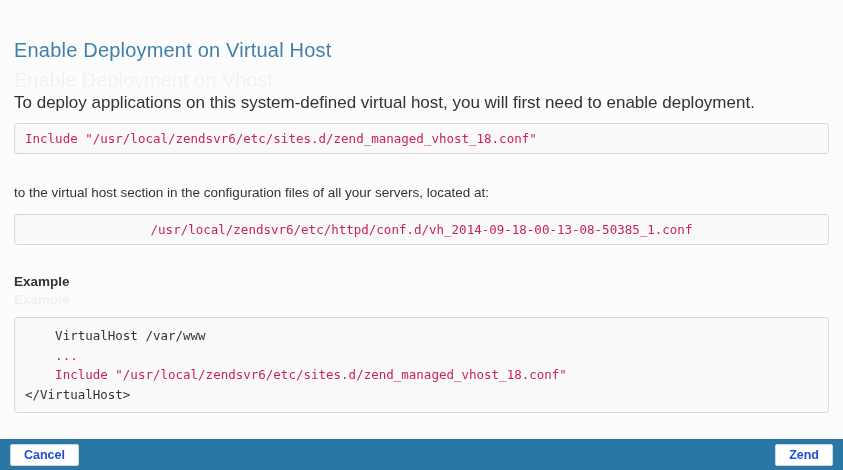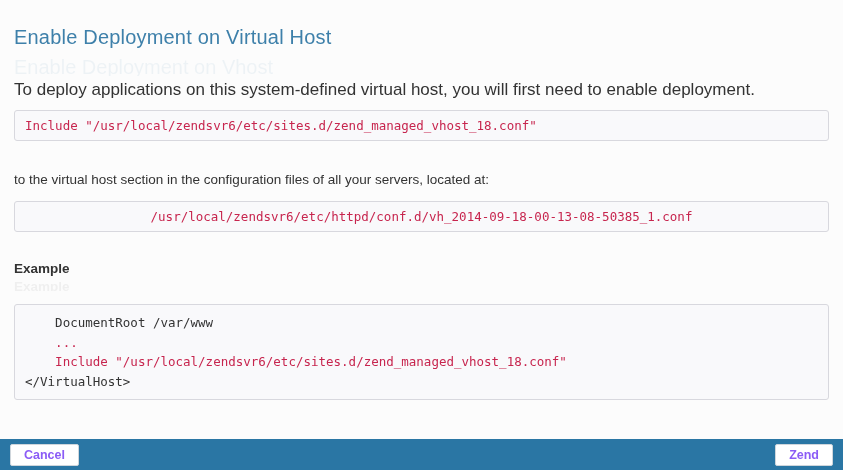--- a/index.html
+++ b/index.html
@@ -9,21 +9,21 @@
     font-family: "Liberation Sans", sans-serif;
     overflow: hidden;
     position: relative;
   }
   .dialog {
     position: relative;
     width: 843px; height: 470px;
     background: #fcfcfc;
   }
   .content {
-    padding: 0 14px;
+    padding: 13px 14px;
   }
   .page-title {
     padding-top: 26px;
     font-size: 20px;
     font-weight: 400;
     color: #3e80aa;
     letter-spacing: 0.2px;
   }
   .ghost-title {
     font-size: 20px;
@@ -92,21 +92,21 @@
     background: #2a76a4;
     display: flex;
     align-items: center;
     justify-content: space-between;
     padding: 0 10px;
   }
   .btn {
     background: #ffffff;
     border: 1px solid #cfd6dc;
     border-radius: 2px;
-    color: #8b5cf6;
+    color: #1d4ed8;
     font-family: "Liberation Sans", sans-serif;
     font-size: 12.5px;
     font-weight: 700;
     padding: 3px 13px;
     height: 22px;
     line-height: 14px;
     cursor: pointer;
   }
 </style>
 </head>
@@ -125,21 +125,21 @@
     <div class="code-box">Include "/usr/local/zendsvr6/etc/sites.d/zend_managed_vhost_18.conf"</div>
 
     <div class="location-text">to the virtual host section in the configuration files of all your servers, located at:</div>
 
     <div class="code-box location-box">/usr/local/zendsvr6/etc/httpd/conf.d/vh_2014-09-18-00-13-08-50385_1.conf</div>
 
     <div class="example-heading">Example</div>
     <div class="ghost-example">Example</div>
 
     <div class="example-box">
-      <div class="code-line">    DocumentRoot /var/www</div>
+      <div class="code-line">    VirtualHost /var/www</div>
       <div class="code-line red">    ...</div>
       <div class="code-line red">    Include "/usr/local/zendsvr6/etc/sites.d/zend_managed_vhost_18.conf"</div>
       <div class="code-line">&lt;/VirtualHost&gt;</div>
     </div>
 
   </div>
 
   <div class="footer-bar">
     <button class="btn">Cancel</button>
     <button class="btn">Zend</button>

